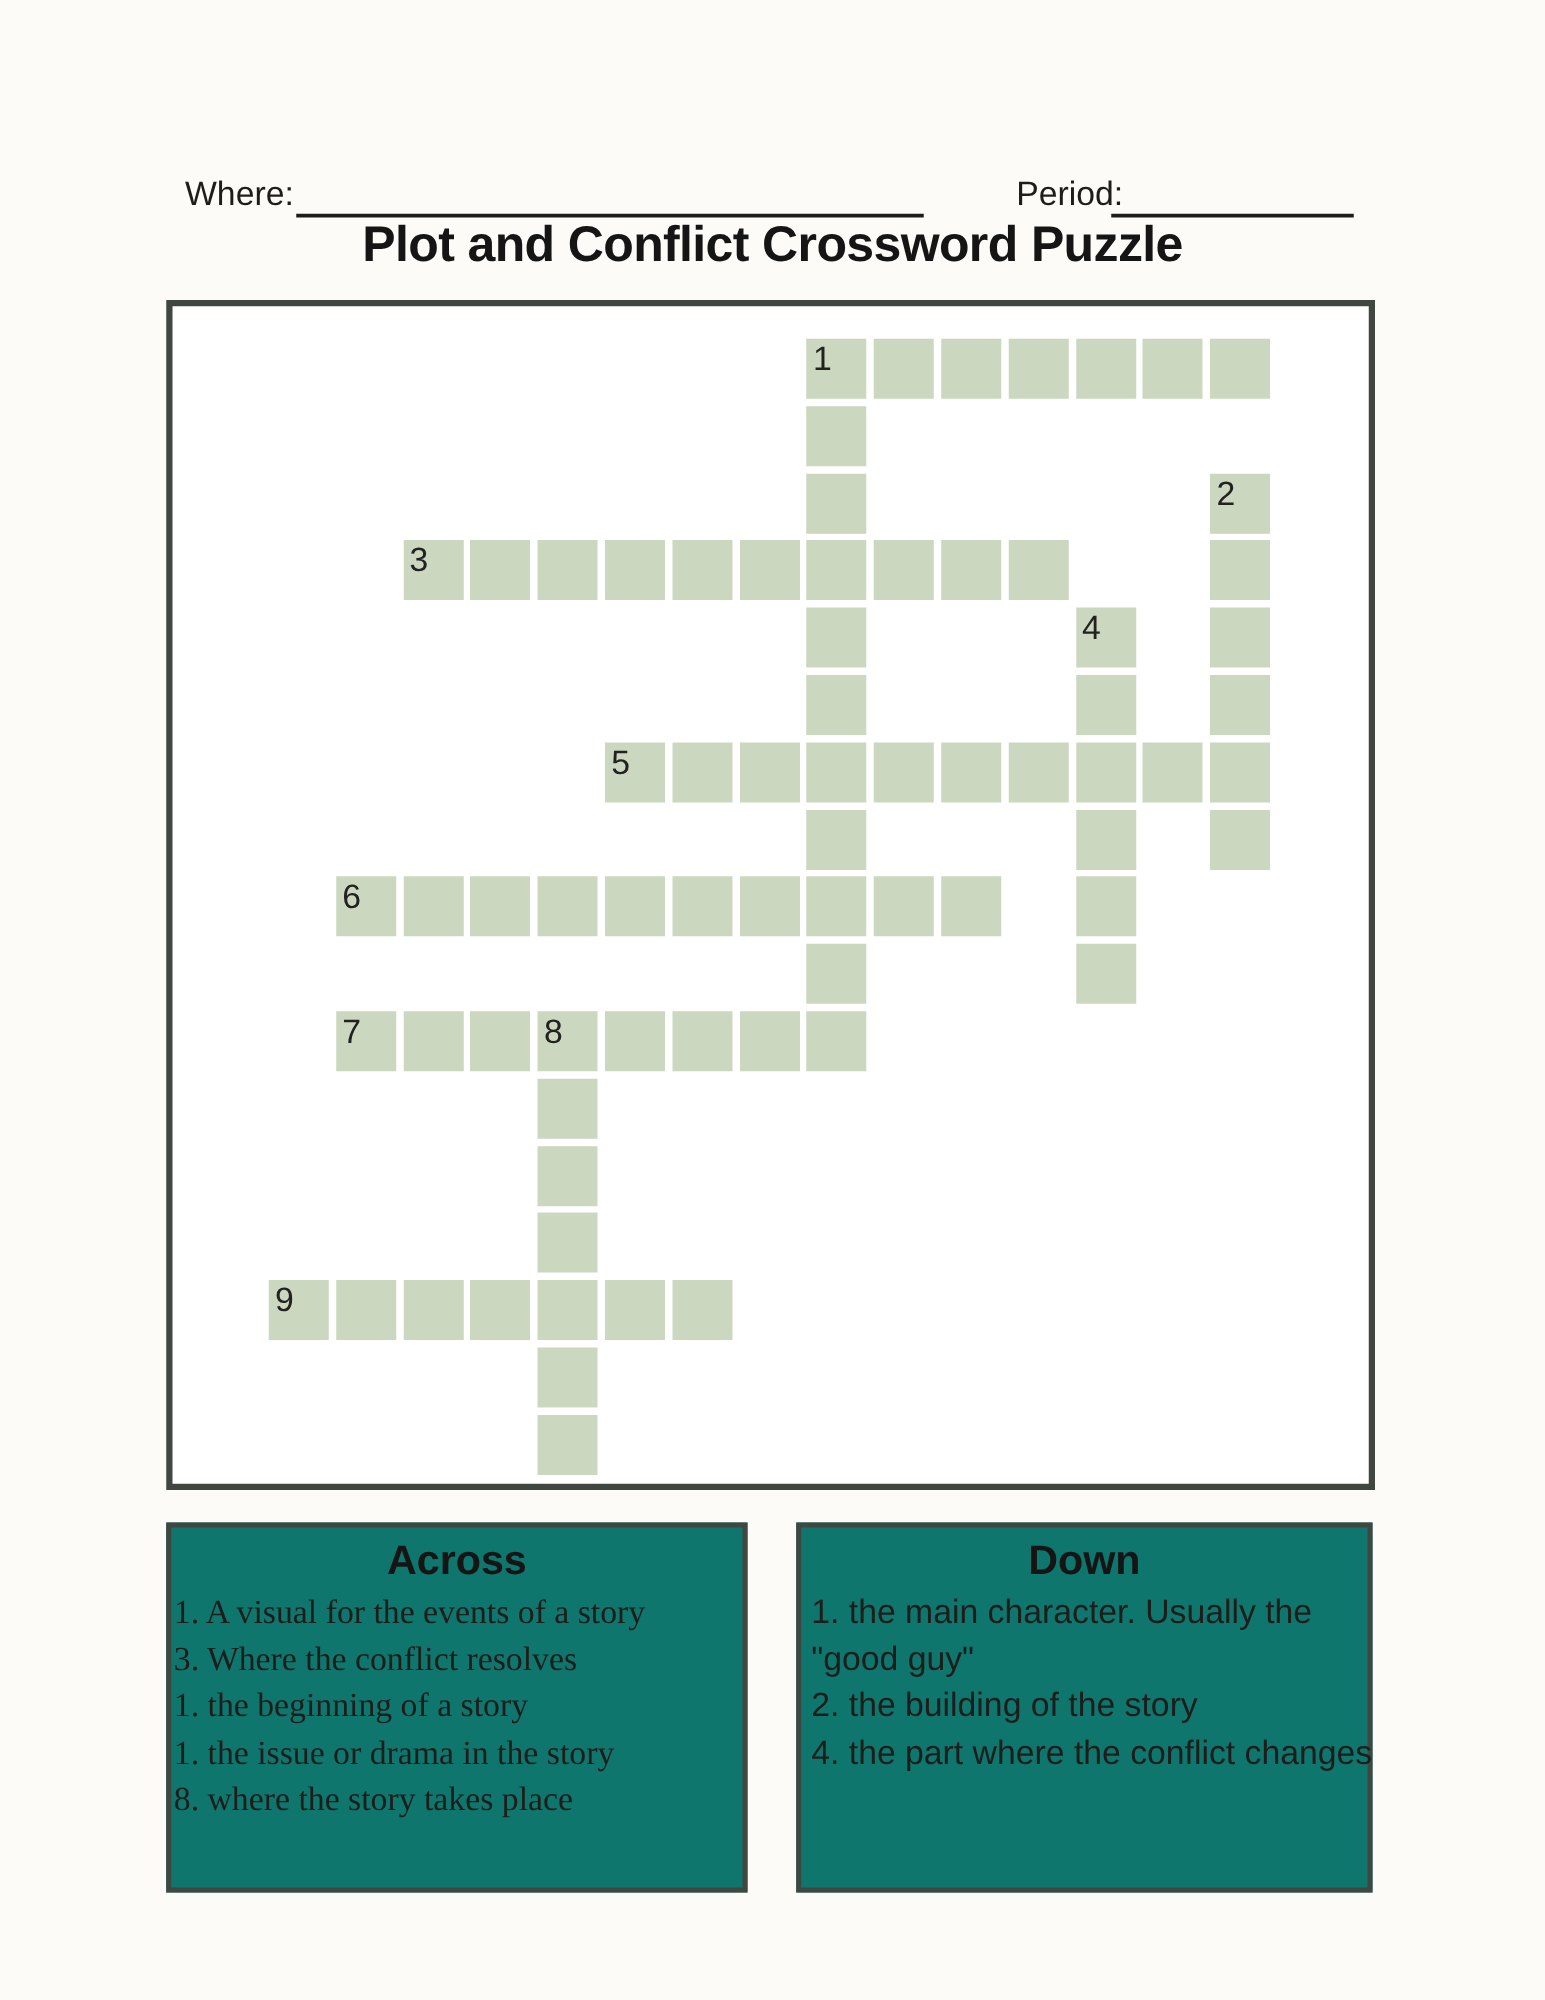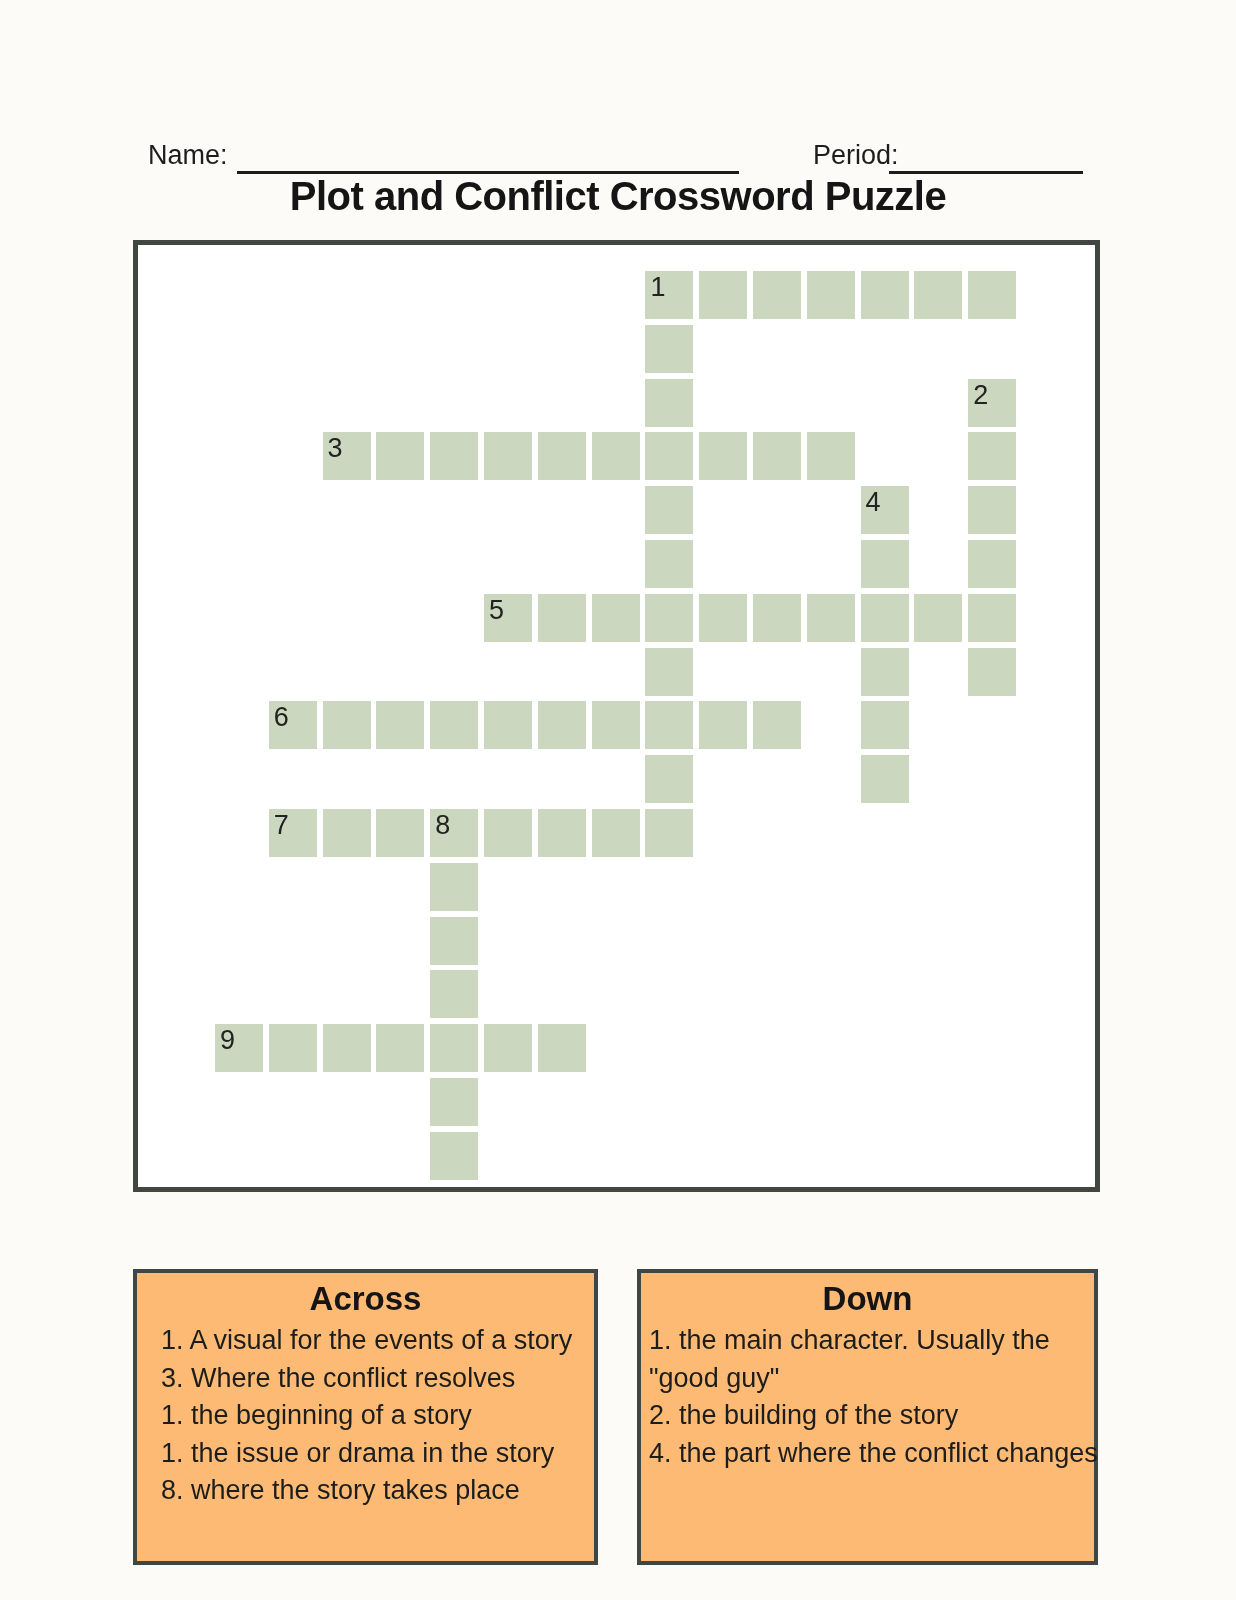--- a/index.html
+++ b/index.html
@@ -16,36 +16,36 @@
   .title{position:absolute;left:0;top:174px;width:1236px;margin:0;text-align:center;
          font-size:40px;font-weight:bold;letter-spacing:-0.5px;color:#151515;}
 
   
   .grid-box{position:absolute;left:133px;top:240px;width:957px;height:942px;
             border:5px solid var(--box-border,#404741);background:#ffffff;}
   .cell{position:absolute;width:48px;height:48px;background:var(--cell-fill,#ccd7bf);}
   .cellnum{position:absolute;left:5px;top:2px;font-size:27px;line-height:28px;color:#222220;}
 
   
-  .clue-box{position:absolute;top:1269px;height:288px;border:4px solid var(--box-border,#404741);
-            background:#fdba74;box-sizing:content-box;}
+  .clue-box{position:absolute;top:1218px;height:288px;border:4px solid var(--box-border,#404741);
+            background:#0f766e;box-sizing:content-box;}
   .clue-box.across{left:133px;width:457px;}
   .clue-box.down{left:637px;width:453px;}
   .clue-title{margin-top:6px;text-align:center;font-size:33px;font-weight:bold;line-height:40px;color:#151515;}
   .clue-lines{margin-top:3px;}
-  .clue-box.across .clue-lines{padding-left:24px;}
+  .clue-box.across .clue-lines{padding-left:2px;font-family:Liberation Serif, serif;}
   .clue-box.down .clue-lines{padding-left:8px;}
   .clue-line{font-size:27px;line-height:37.5px;white-space:nowrap;overflow:visible;color:#1d1d1b;}
 </style>
 </head>
 <body>
 
 <div class="sheet">
 
-  <span class="hlabel name-label">Name:</span>
+  <span class="hlabel name-label">Where:</span>
   <div class="fill-line name-line"></div>
 
   <span class="hlabel period-label">Period:</span>
   <div class="fill-line period-line"></div>
 
   <h1 class="title">Plot and Conflict Crossword Puzzle</h1>
 
   <div class="grid-box" id="grid">
       <div class="cell" style="left: 507.4px; top: 26px;">
         <span class="cellnum">1</span>

